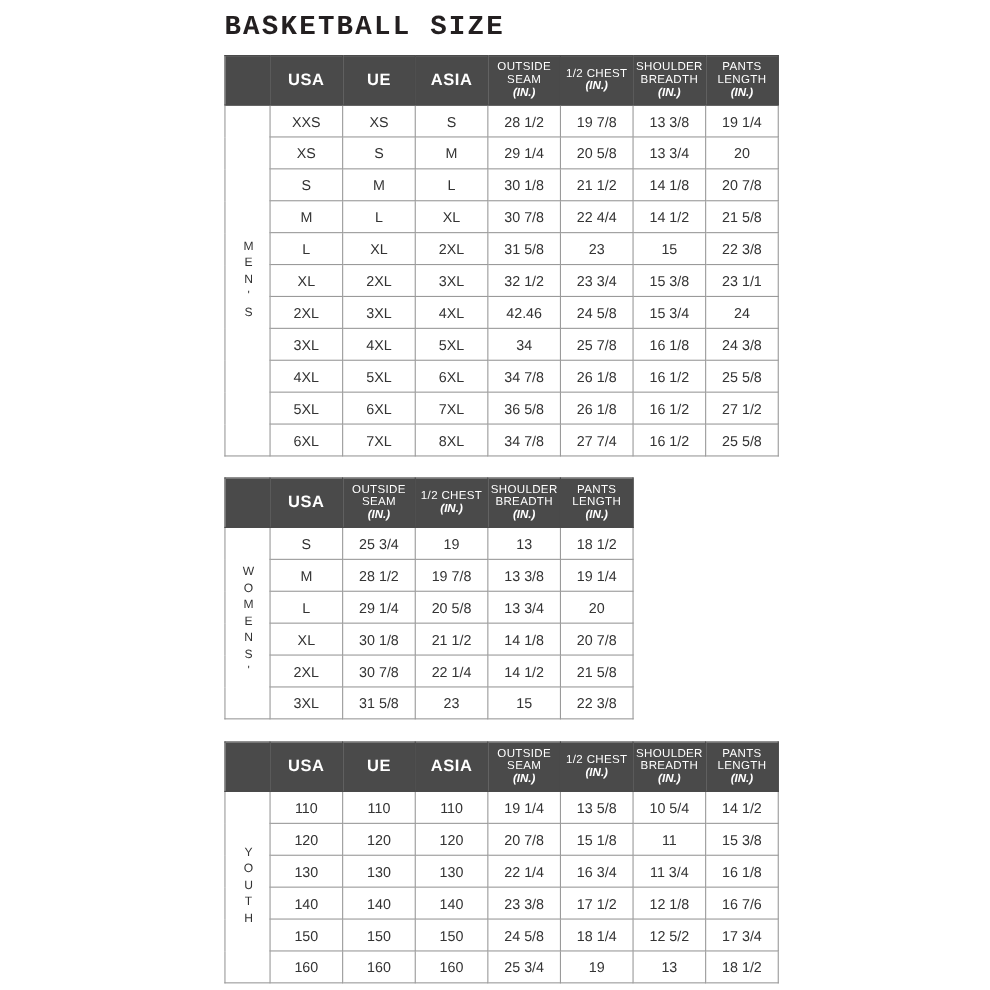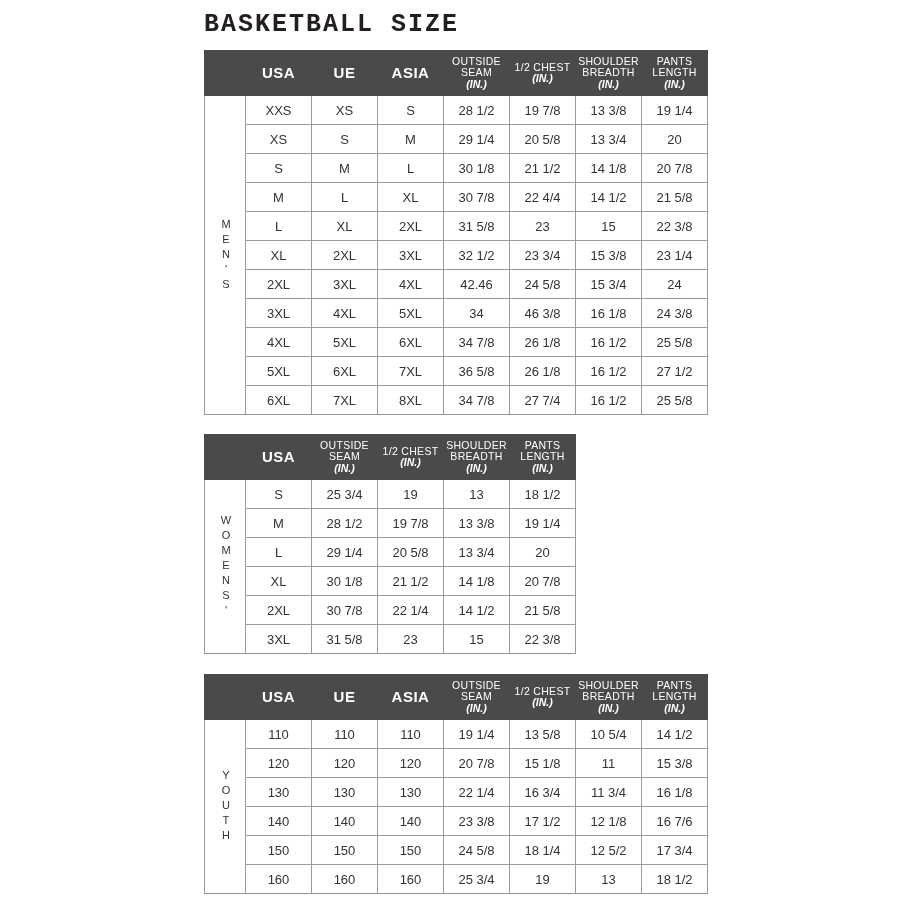--- a/index.html
+++ b/index.html
@@ -188,37 +188,37 @@
             <td>15</td>
             <td>22 3/8</td>
           </tr>
           <tr>
             <td>XL</td>
             <td>2XL</td>
             <td>3XL</td>
             <td>32 1/2</td>
             <td>23 3/4</td>
             <td>15 3/8</td>
-            <td>23 1/4</td>
+            <td>23 1/1</td>
           </tr>
           <tr>
             <td>2XL</td>
             <td>3XL</td>
             <td>4XL</td>
             <td>42.46</td>
             <td>24 5/8</td>
             <td>15 3/4</td>
             <td>24</td>
           </tr>
           <tr>
             <td>3XL</td>
             <td>4XL</td>
             <td>5XL</td>
             <td>34</td>
-            <td>46 3/8</td>
+            <td>25 7/8</td>
             <td>16 1/8</td>
             <td>24 3/8</td>
           </tr>
           <tr>
             <td>4XL</td>
             <td>5XL</td>
             <td>6XL</td>
             <td>34 7/8</td>
             <td>26 1/8</td>
             <td>16 1/2</td>

